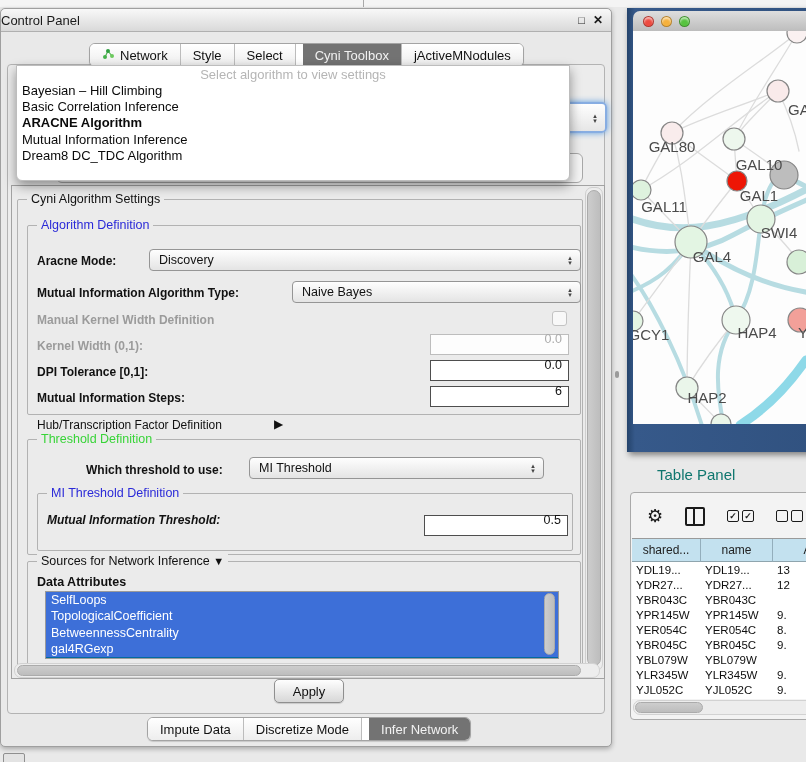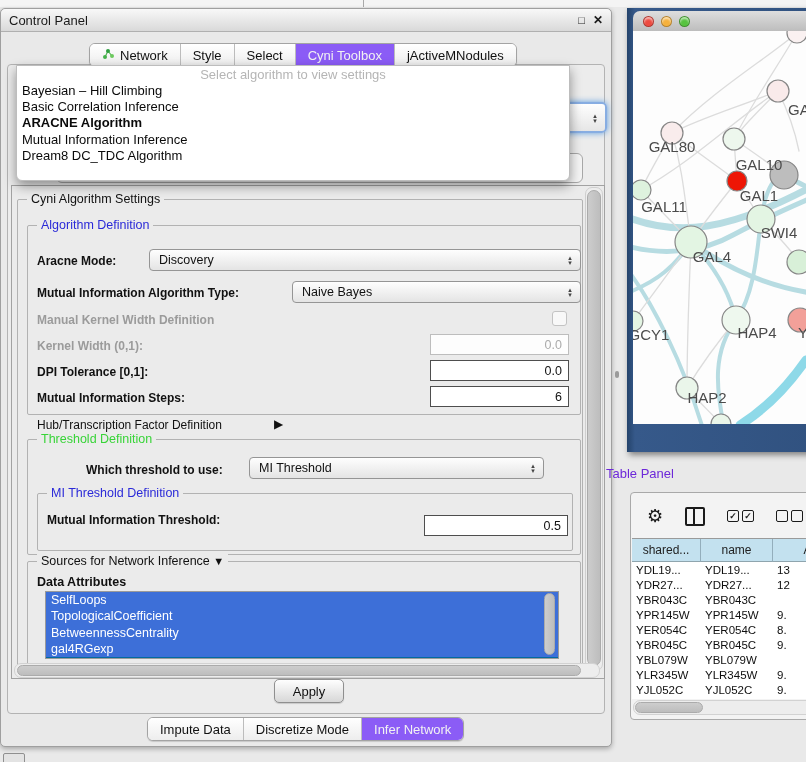--- a/index.html
+++ b/index.html
@@ -4,47 +4,47 @@
 <style>
   html,body{margin:0;padding:0;}
   #root{position:relative;width:806px;height:762px;overflow:hidden;background:#e9e9e9;
         font-family:"Liberation Sans",sans-serif;color:#111;}
   .abs{position:absolute;}
   
   .win{position:absolute;background:#e9e9e9;border:1px solid #9f9f9f;border-radius:5px;
        box-shadow:0 2px 5px rgba(0,0,0,.28);}
   .cp-titlebar{position:absolute;left:0;top:0;right:0;height:22px;border-radius:5px 5px 0 0;
        background:linear-gradient(#f8f8f8,#d9d9d9);border-bottom:1px solid #b0b0b0;
-       display:flex;align-items:center;padding:0 8px;font-size:13px;color:#1a1a1a;}
+       display:flex;align-items:center;padding:0 0;font-size:13px;color:#1a1a1a;}
   .cp-wicons{position:absolute;right:8px;top:0;height:22px;display:flex;align-items:center;gap:8px;
        font-weight:bold;color:#1a1a1a;}
   .content-panel{position:absolute;background:#ececec;border:1px solid #b3b3b3;border-radius:4px;}
   
   .tabstrip{position:absolute;display:flex;border:1px solid #a3a3a3;border-radius:6px;overflow:hidden;
        background:#fff;box-shadow:0 1px 1px rgba(0,0,0,.15);z-index:6;}
   .tab{display:flex;align-items:center;gap:5px;padding:0 12px;height:22px;font-size:13px;
        background:linear-gradient(#ffffff,#ededed);border-right:1px solid #bcbcbc;white-space:nowrap;}
   .tab:last-child{border-right:none;}
-  .tab.selected{background:#8b5cf6;color:#f2f2f2;}
+  .tab.selected{background:#737373;color:#f2f2f2;margin-left:7px;}
   
   .group{position:absolute;border:1px solid #b2b2b2;border-radius:2px;}
   .legend{position:absolute;top:-8px;left:9px;background:#ebebeb;padding:0 4px;font-size:12.5px;
        white-space:nowrap;}
   .legend.blue{color:#2a29d8;}
   .legend.green{color:#38d438;}
   .flabel{position:absolute;font-size:12px;font-weight:bold;color:#111;white-space:nowrap;}
   .flabel.gray{color:#9b9b9b;}
   .plain{font-weight:normal;font-size:12px;}
   .combo{position:absolute;height:22px;border:1px solid #959595;border-radius:4px;
        background:linear-gradient(#fefefe,#e4e4e4);font-size:12.5px;display:flex;align-items:center;
        padding:0 24px 0 9px;box-sizing:border-box;margin-left:12px;}
   .stepper{position:absolute;right:3px;top:2px;bottom:2px;width:14px;display:flex;flex-direction:column;
        align-items:center;justify-content:center;color:#444;font-size:7px;line-height:5px;}
   .tinput{position:absolute;height:21px;border:1px solid #4e4e4e;background:#fff;font-size:12.5px;
-       display:flex;align-items:center;justify-content:flex-end;padding:0 6px;box-sizing:border-box;}
+       display:flex;align-items:flex-end;justify-content:flex-end;padding:8px 6px;box-sizing:border-box;}
   .tinput.disabled{border:1px solid #bdbdbd;color:#ababab;background:#fdfdfd;}
   .checkbox{position:absolute;width:13px;height:13px;border:1.5px solid #c3c3c3;border-radius:3px;
        background:#f8f8f8;}
   .attrlist{position:absolute;background:#0369a1;border:1px solid #9a9a9a;overflow:hidden;}
   .attrlist .item{height:16.3px;display:flex;align-items:center;padding:0 5px;font-size:12.5px;
        color:#fff;background:#3d6fd8;}
   .sb-track-v{position:absolute;background:#ededed;border:1px solid #cfcfcf;border-radius:7px;}
   .sb-thumb-v{position:absolute;background:linear-gradient(90deg,#cdcdcd,#bdbdbd);border:1px solid #ababab;border-radius:7px;}
   .sb-track-h{position:absolute;background:#ededed;border:1px solid #d2d2d2;border-radius:7px;}
   .sb-thumb-h{position:absolute;background:linear-gradient(#cdcdcd,#bdbdbd);border:1px solid #ababab;border-radius:7px;}
@@ -187,21 +187,21 @@
       <span class="legend green">Threshold Definition</span>
     </div>
     <span class="flabel" style="left:85px;top:454px;">Which threshold to use:</span>
     <div class="combo" style="left:236px;top:448px;width:295px;">
       <span>MI Threshold</span>
       <span class="stepper">▴<br>▾</span>
     </div>
     <div class="group" style="left:36px;top:484px;width:534px;height:56px;">
       <span class="legend blue">MI Threshold Definition</span>
     </div>
-    <span class="flabel" style="left:46px;top:504px;">Mutual Information Threshold:</span>
+    <span class="flabel" style="left:46px;top:504px;font-style:italic;">Mutual Information Threshold:</span>
     <div class="tinput" style="left:423px;top:506px;width:144px;">
       <span>0.5</span>
     </div>
 
     <div class="group" style="left:26px;top:552px;width:552px;height:106px;">
       <span class="legend">
         <span>Sources for Network Inference</span>
         <span style="font-size:11px;">▼</span>
       </span>
     </div>
@@ -299,21 +299,21 @@
           <text x="146" y="207" text-anchor="middle" class="net-label">SWI4</text>
           <text x="79" y="231" text-anchor="middle" class="net-label">GAL4</text>
           <text x="16" y="309" text-anchor="middle" class="net-label">GCY1</text>
           <text x="124" y="307" text-anchor="middle" class="net-label">HAP4</text>
           <text x="170" y="307" text-anchor="middle" class="net-label">Y</text>
           <text x="74" y="372" text-anchor="middle" class="net-label">HAP2</text>
         </svg>
     </div>
   </div>
 
-  <span class="abs" style="left:606px;top:466px;font-size:13px;color:#6d28d9;">Table Panel</span>
+  <span class="abs" style="left:657px;top:466px;font-size:15px;color:#0f766e;">Table Panel</span>
 
   <div class="tp-panel" style="left:630px;top:492px;width:182px;height:226px;overflow:hidden;">
     <div class="tp-toolbar" style="left:16px;top:10px;height:26px;">
       <span class="icon-gear">⚙</span>
       <span class="icon-split"></span>
       <span class="cbpair">
         <span class="cbx">✓</span>
           <span class="cbx">✓</span>
       </span>
       <span class="cbpair">

